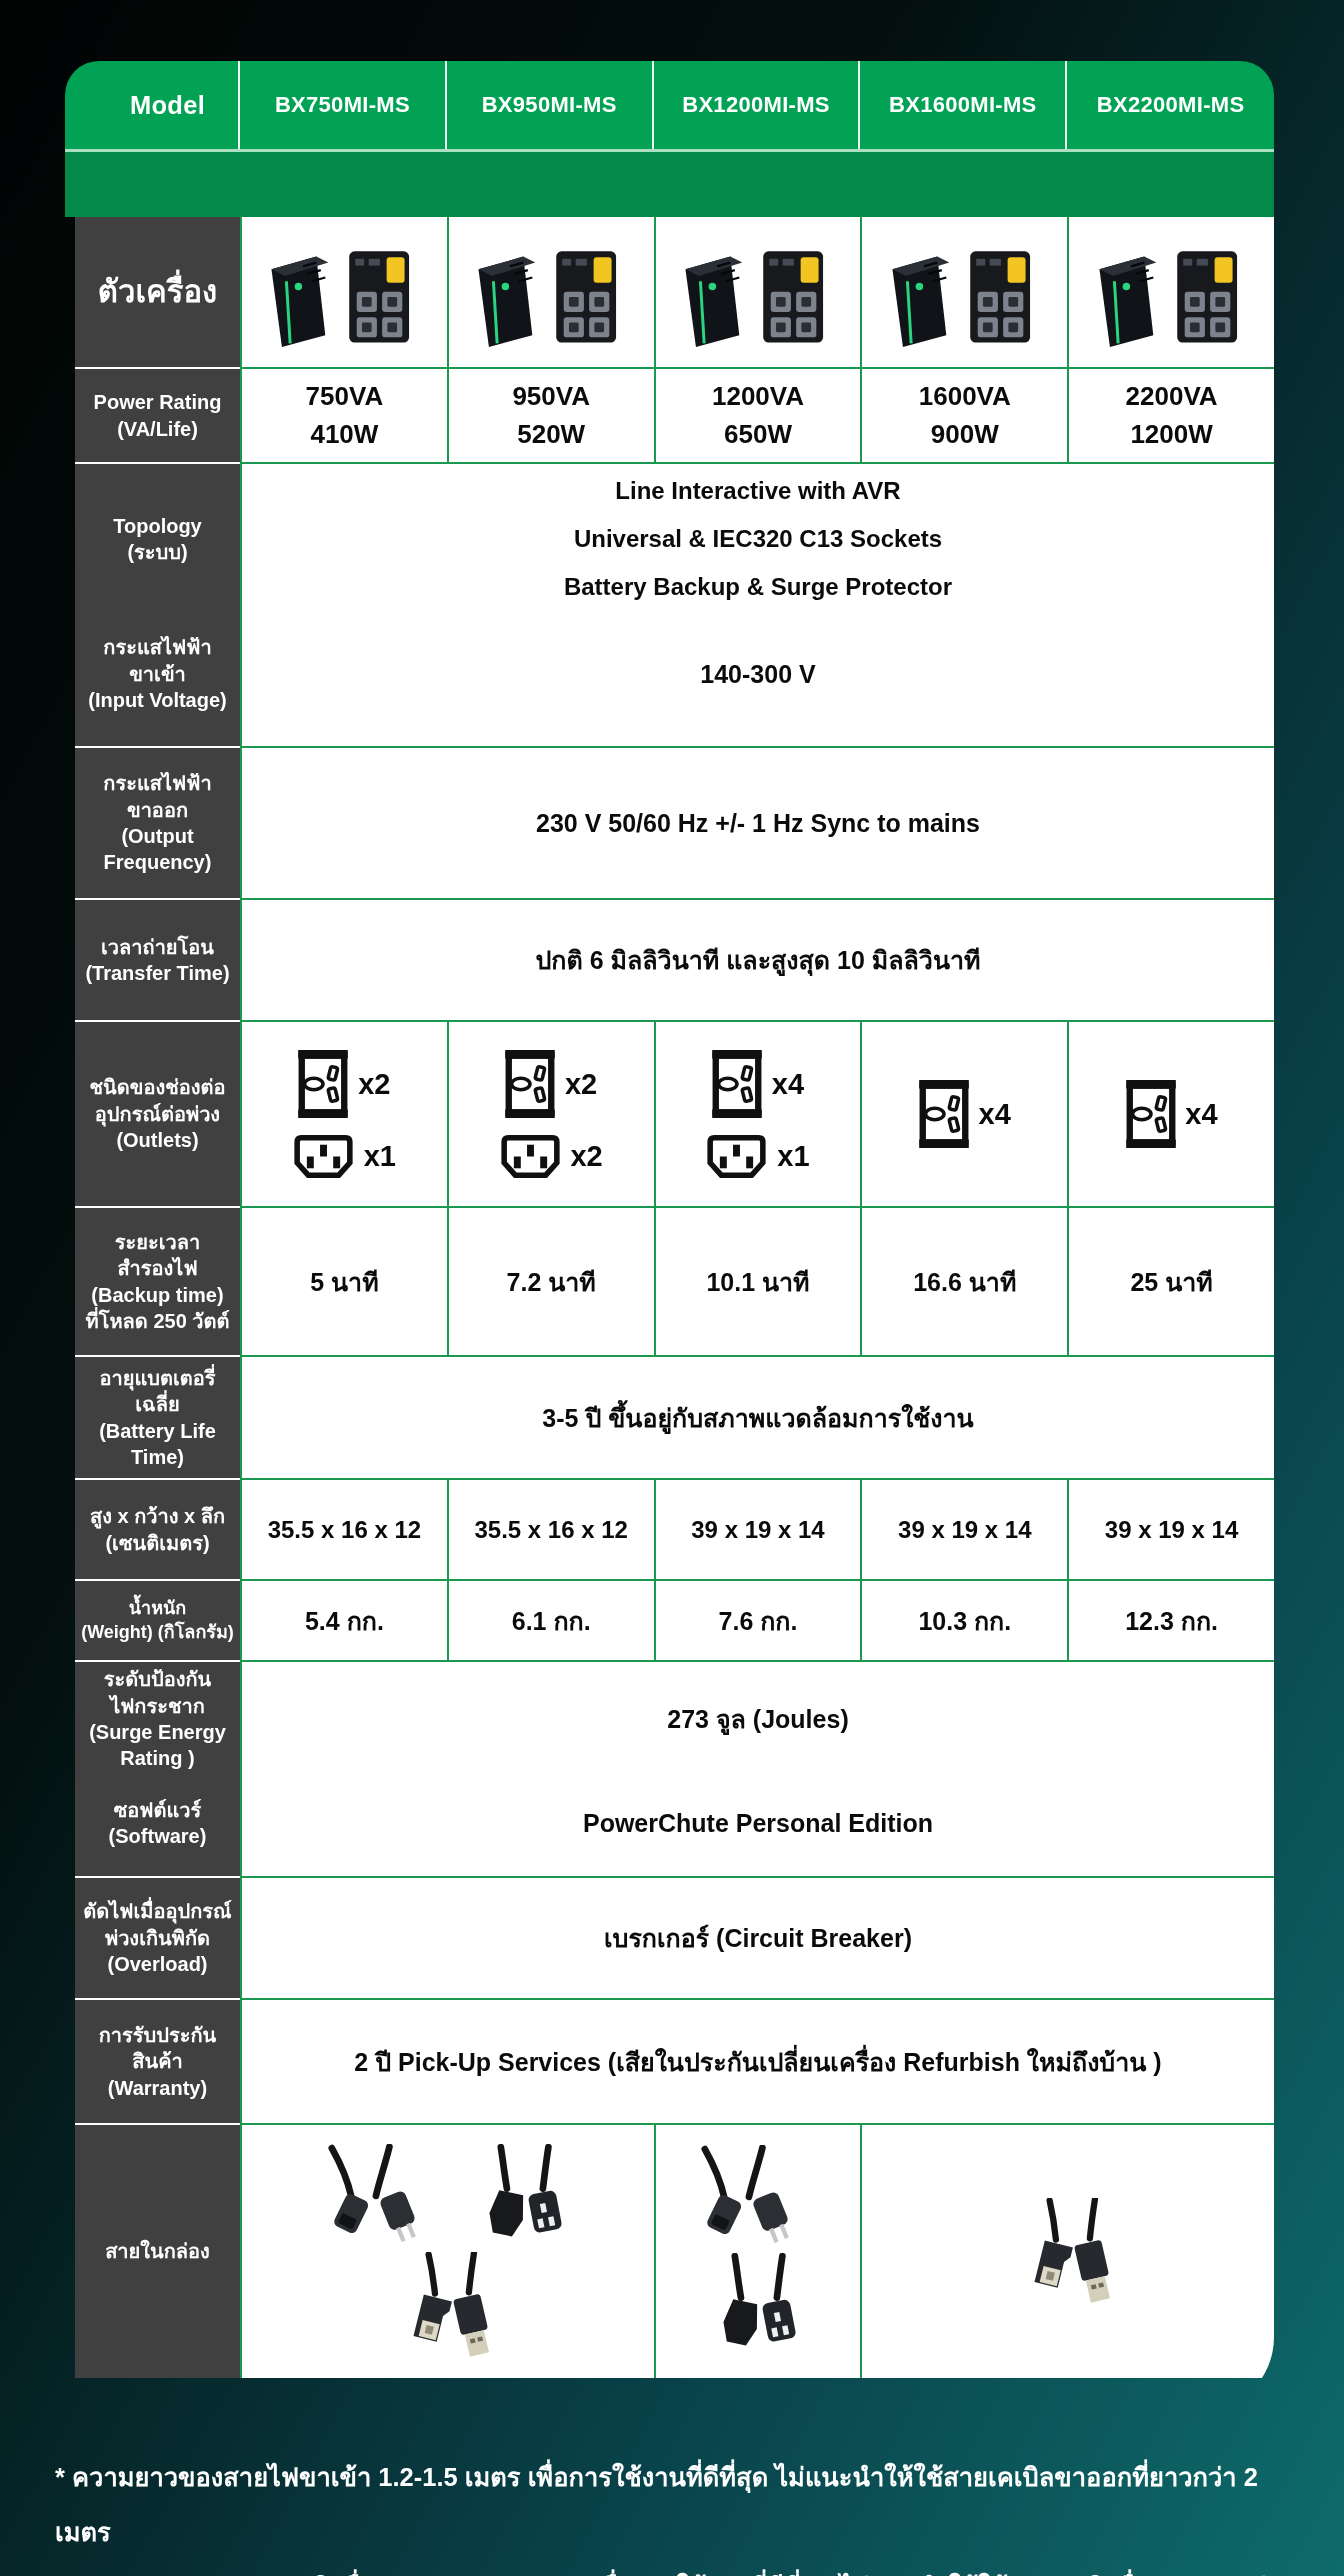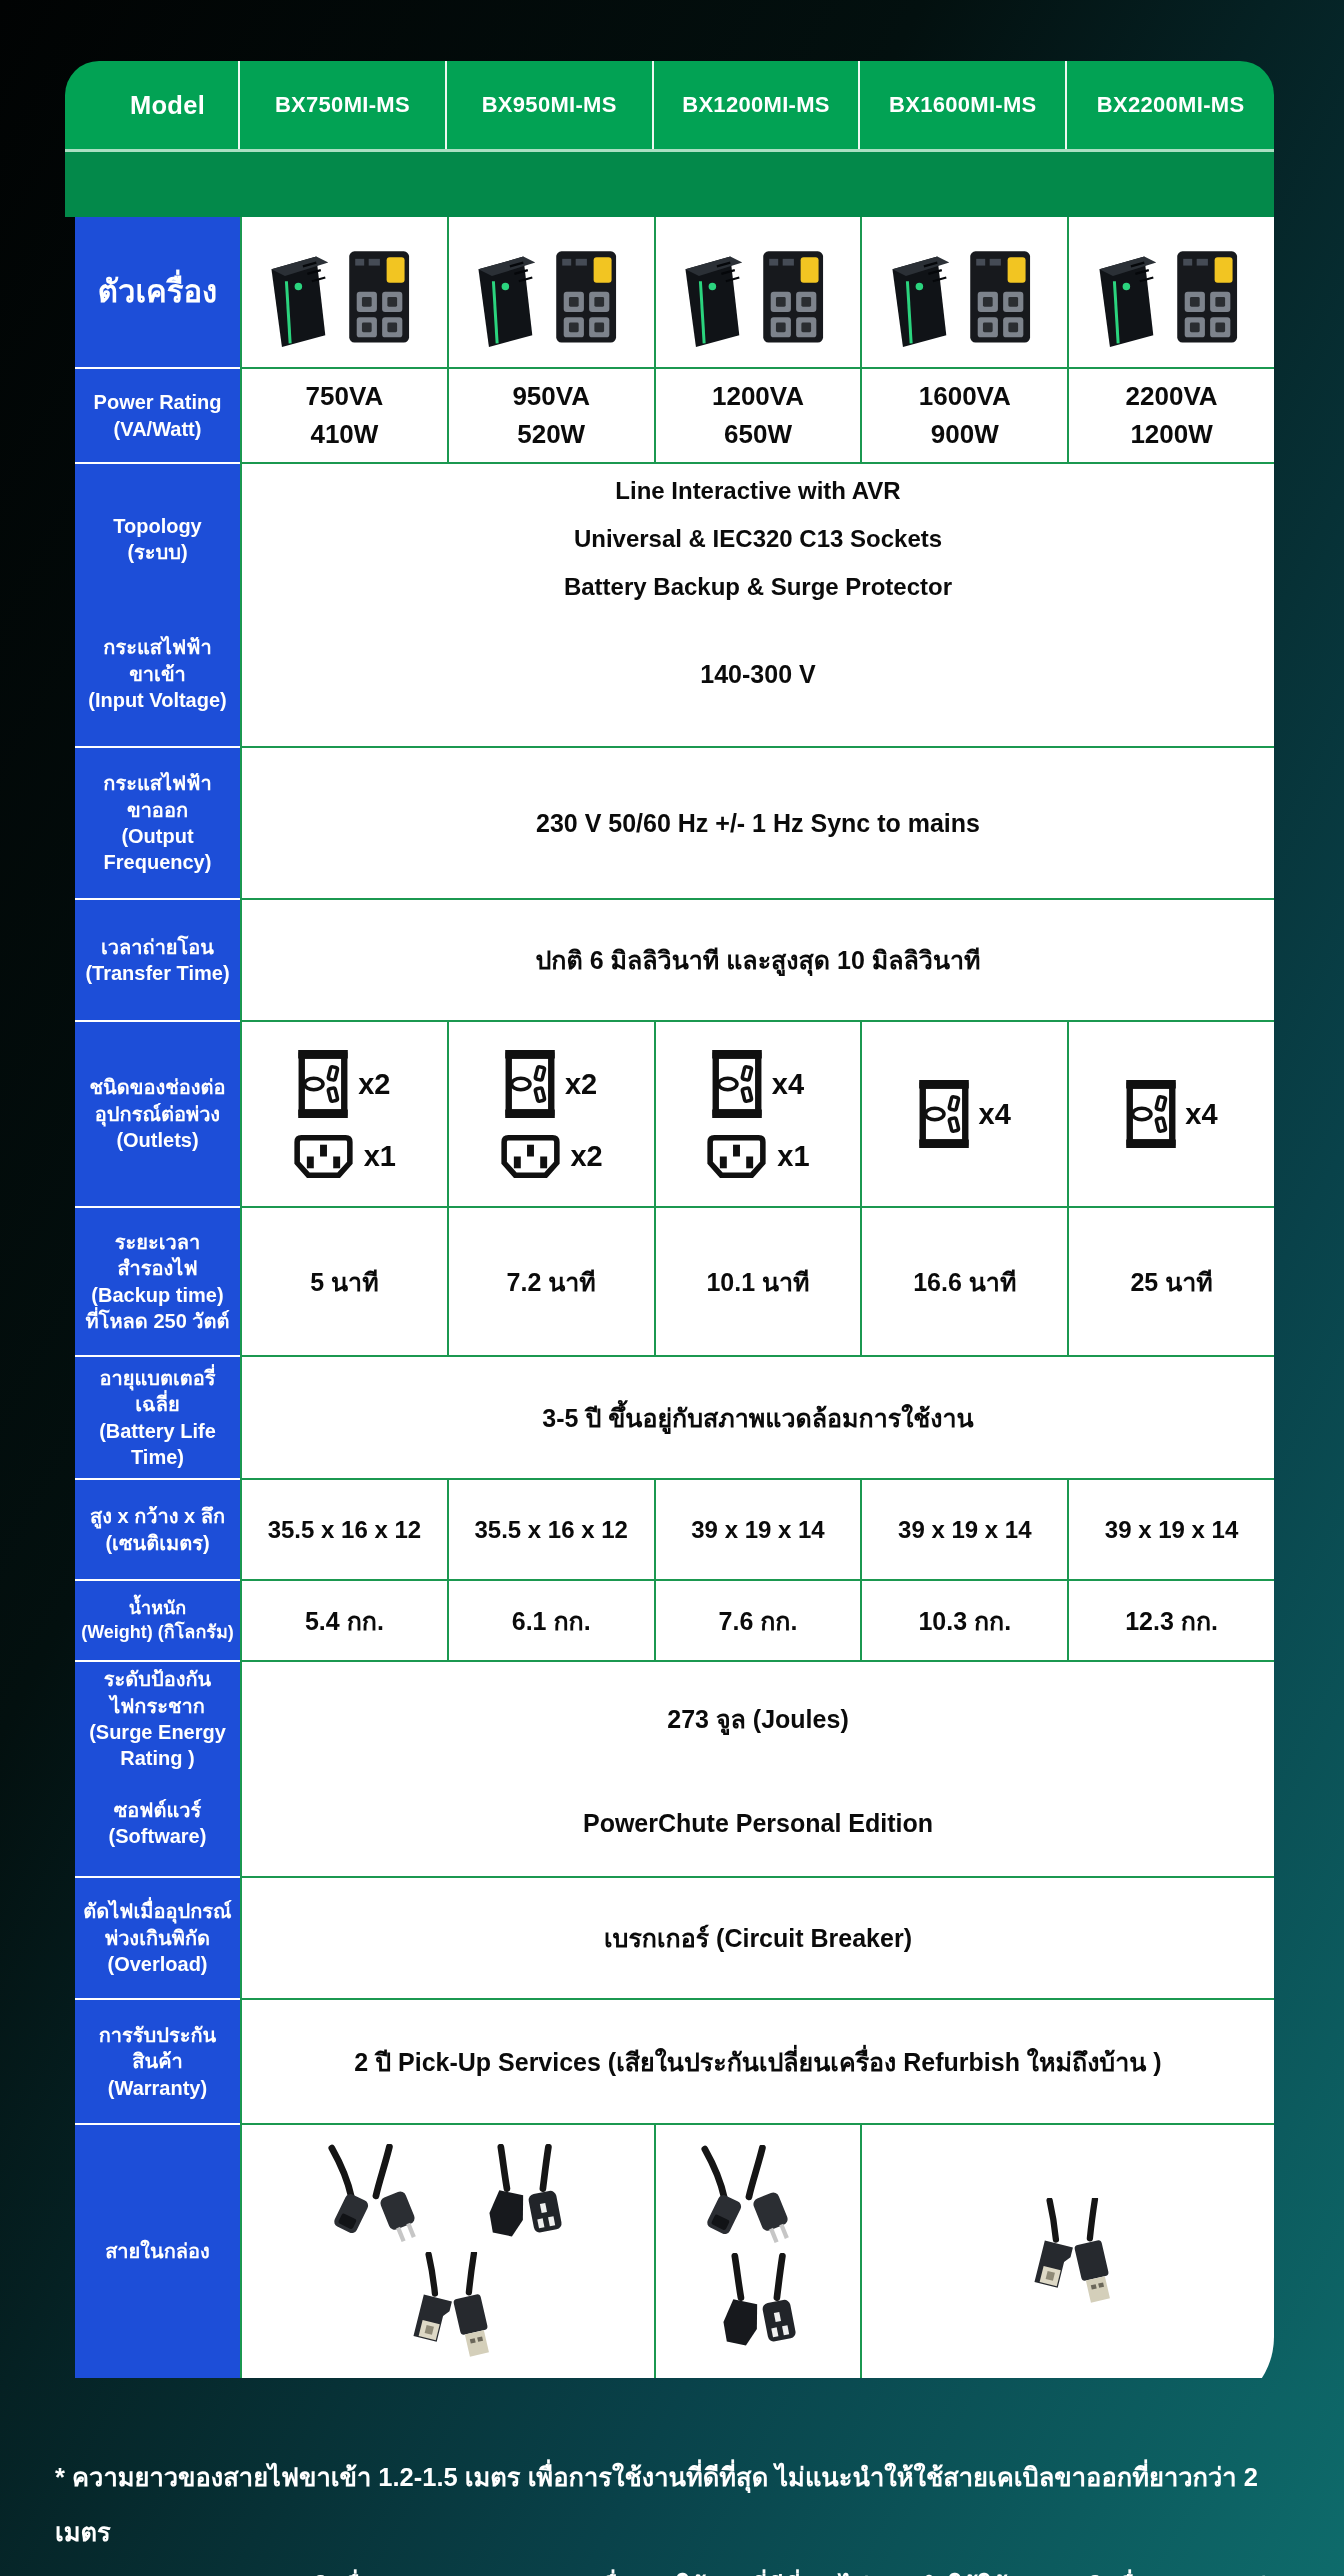--- a/index.html
+++ b/index.html
@@ -14,21 +14,21 @@
   }
   .row{display:grid;grid-template-columns:175px repeat(5,1fr);}
   
   .hdr{background:#02a254;}
   .hcell{display:flex;align-items:center;justify-content:center;color:#fff;
     font-size:22px;letter-spacing:0.3px;border-right:2.2px solid #eef7f1;}
   .hcell:last-child{border-right:none;}
   .model-hd{font-size:25.5px;margin-left:32px;}
   .band{height:65px;background:#03894a;border-top:3.8px solid #aadfc2;}
   
-  .lab{background:#1d4ed8;color:#fff;display:flex;align-items:center;justify-content:center;
+  .lab{background:#404040;color:#fff;display:flex;align-items:center;justify-content:center;
     text-align:center;white-space:pre-line;font-size:20px;line-height:1.32;
     border-bottom:2.2px solid #fff;padding:4.3px 3.3px;margin-left:10px;}
   .lab.big{font-size:31px;}
   
   .cell{background:#fff;color:#0b0b0b;display:flex;align-items:center;justify-content:center;
     text-align:center;white-space:pre-line;font-size:25px;
     border-left:2.2px solid #1b9850;border-bottom:2.2px solid #1b9850;padding:3.3px;}
   .span{grid-column:2 / -1;}
   .span2{grid-column:2 / span 2;}
   .span45{grid-column:span 2;}
@@ -162,21 +162,21 @@
     <div class="cell"><svg class="ups-svg" viewBox="0 0 230 150">
           <use href="#sym-ups"></use>
         </svg></div>
     <div class="cell"><svg class="ups-svg" viewBox="0 0 230 150">
           <use href="#sym-ups"></use>
         </svg></div>
   </div>
 
   <div class="row" style="height:95px">
     <div class="lab">Power Rating
-(VA/Watt)</div>
+(VA/Life)</div>
     <div class="cell pw"><div>750VA</div><div>410W</div></div>
     <div class="cell pw"><div>950VA</div><div>520W</div></div>
     <div class="cell pw"><div>1200VA</div><div>650W</div></div>
     <div class="cell pw"><div>1600VA</div><div>900W</div></div>
     <div class="cell pw"><div>2200VA</div><div>1200W</div></div>
   </div>
 
   <div class="row" style="height:138px">
     <div class="lab">Topology
 (ระบบ)</div>

